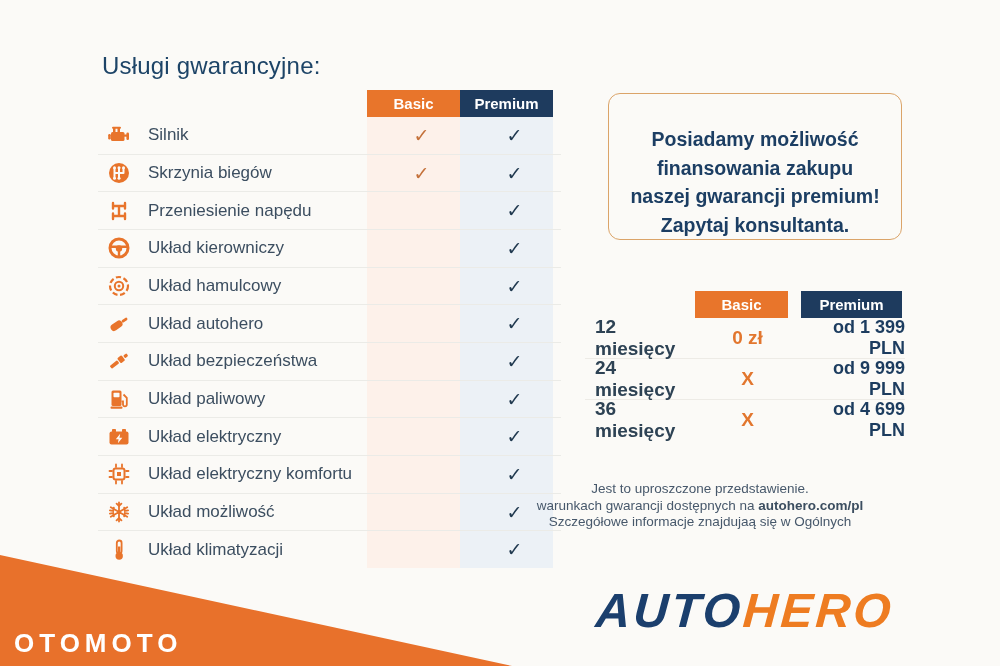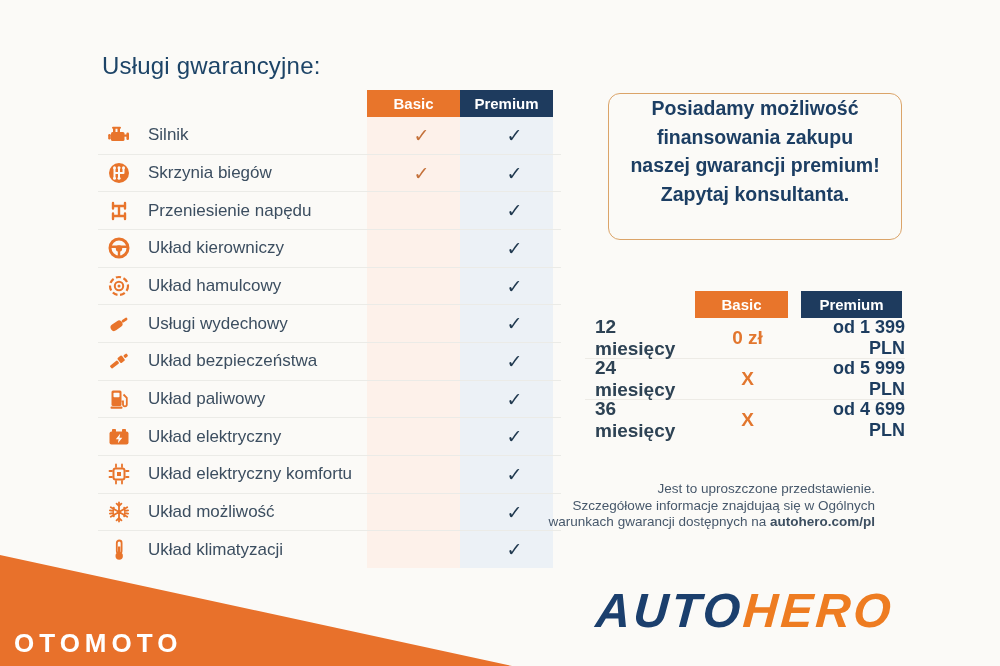--- a/index.html
+++ b/index.html
@@ -19,37 +19,37 @@
   .wrow{flex:1;display:flex;align-items:center;box-sizing:border-box;border-bottom:1px solid #ebebe7;padding-left:9px;}
   .wrow:last-child{border-bottom:none;}
   .icon{width:24px;height:24px;flex:0 0 24px;display:inline-flex;align-items:center;justify-content:center;}
   .icon svg{display:block;}
   .rlabel{flex:1;margin-left:17px;font-size:17px;color:#3c4e60;}
   .cell{width:93px;flex:0 0 93px;text-align:center;font-size:19px;font-weight:700;}
   .basic-cell{color:#c4713a;}
   .premium-cell{color:#20394f;}
 
   
-  .promo{position:absolute;left:608px;top:93px;width:294px;height:147px;box-sizing:border-box;border:1.5px solid #dba469;border-radius:12px;display:flex;align-items:flex-start;justify-content:center;}
+  .promo{position:absolute;left:608px;top:93px;width:294px;height:147px;box-sizing:border-box;border:1.5px solid #dba469;border-radius:12px;display:flex;align-items:flex-end;justify-content:center;}
   .promo p{margin:0;text-align:center;white-space:pre-line;color:#1c3e63;font-size:19.5px;font-weight:700;line-height:28.5px;}
 
   
   .ptable{position:absolute;left:585px;top:291px;width:320px;}
   .pchip{position:absolute;top:0;height:27px;line-height:27px;text-align:center;color:#fff;font-size:15px;font-weight:700;}
   .pchip-basic{left:110px;width:93px;background:#e8752b;}
   .pchip-premium{left:216px;width:101px;background:#1e3b5e;}
   .prows{margin-top:27px;}
   .prow{height:40px;display:flex;align-items:center;border-bottom:1px solid #edebe6;gap:6px;}
   .prow:last-child{border-bottom:none;}
   .pperiod{width:110px;padding-left:10px;box-sizing:border-box;font-size:19px;font-weight:700;color:#2d4254;}
   .pbasic{width:93px;text-align:center;font-size:19px;font-weight:700;color:#e2762e;}
   .ppremium{flex:1;text-align:right;font-size:18px;font-weight:700;color:#1c3c5f;}
 
   
-  .disclaimer{position:absolute;left:525px;top:481px;width:350px;text-align:right;font-size:13.5px;line-height:16.5px;color:#47586b;}
+  .disclaimer{position:absolute;left:525px;top:481px;width:350px;text-align:center;font-size:13.5px;line-height:16.5px;color:#47586b;}
   .disclaimer b{font-weight:700;color:#3c4e60;}
 
   
   .autohero{position:absolute;left:596px;top:583px;font-size:48px;font-weight:700;font-style:italic;letter-spacing:3px;transform:skewX(-4deg);white-space:nowrap;}
   .ah-auto{color:#1b3f6d;}
   .ah-hero{color:#ee7c21;}
   .wedge{position:absolute;left:0;top:555px;width:512px;height:111px;background:#e8712b;-webkit-clip-path:polygon(0 0,100% 100%,0 100%);clip-path:polygon(0 0,100% 100%,0 100%);}
   .otomoto{position:absolute;left:14px;top:628px;color:#ffffff;font-size:26px;font-weight:700;letter-spacing:5px;z-index:2;}
 </style>
 </head>
@@ -141,21 +141,21 @@
 
         <div class="wrow">
           <span class="icon">
             <svg viewBox="0 0 24 24" width="24" height="24" fill="#E8742B">
               <g transform="rotate(-35 12 12)">
                 <rect x="2.5" y="8.5" width="13" height="7" rx="3.5"></rect>
                 <rect x="15.5" y="10.6" width="6.5" height="2.8" rx="1.4"></rect>
               </g>
             </svg>
           </span>
-          <span class="rlabel">Usługi wydechowy</span>
+          <span class="rlabel">Układ autohero</span>
           <span class="cell basic-cell"></span>
           <span class="cell premium-cell">✓</span>
         </div>
 
         <div class="wrow">
           <span class="icon">
             <svg viewBox="0 0 24 24" width="24" height="24" fill="#E8742B">
               <g transform="rotate(-38 12 12)">
                 <rect x="1.5" y="10.2" width="9.5" height="3.6" rx="1"></rect>
                 <rect x="12" y="8.8" width="5.5" height="6.4" rx="1.2"></rect>
@@ -252,35 +252,35 @@
 
         <div class="prow">
           <span class="pperiod">12 miesięcy</span>
           <span class="pbasic">0 zł</span>
           <span class="ppremium">od 1 399 PLN</span>
         </div>
 
         <div class="prow">
           <span class="pperiod">24 miesięcy</span>
           <span class="pbasic">X</span>
-          <span class="ppremium">od 5 999 PLN</span>
+          <span class="ppremium">od 9 999 PLN</span>
         </div>
 
         <div class="prow">
           <span class="pperiod">36 miesięcy</span>
           <span class="pbasic">X</span>
           <span class="ppremium">od 4 699 PLN</span>
         </div>
       </div>
   </div>
 
   <div class="disclaimer">
     <div>Jest to uproszczone przedstawienie.</div>
+    <div><span>warunkach gwarancji dostępnych na </span><b>autohero.com/pl</b></div>
     <div>Szczegółowe informacje znajdujaą się w Ogólnych</div>
-    <div><span>warunkach gwarancji dostępnych na </span><b>autohero.com/pl</b></div>
   </div>
 
   <div class="autohero"><span class="ah-auto">AUTO</span><span class="ah-hero">HERO</span></div>
 
   <div class="wedge"></div>
   <div class="otomoto">OTOMOTO</div>
 
 </div>
 
 </body></html>

